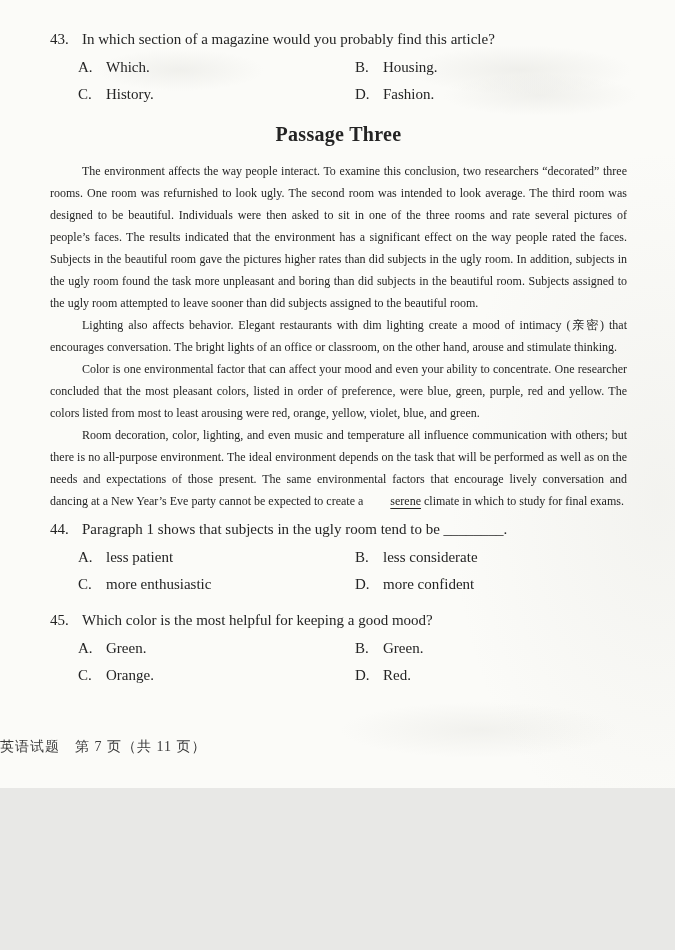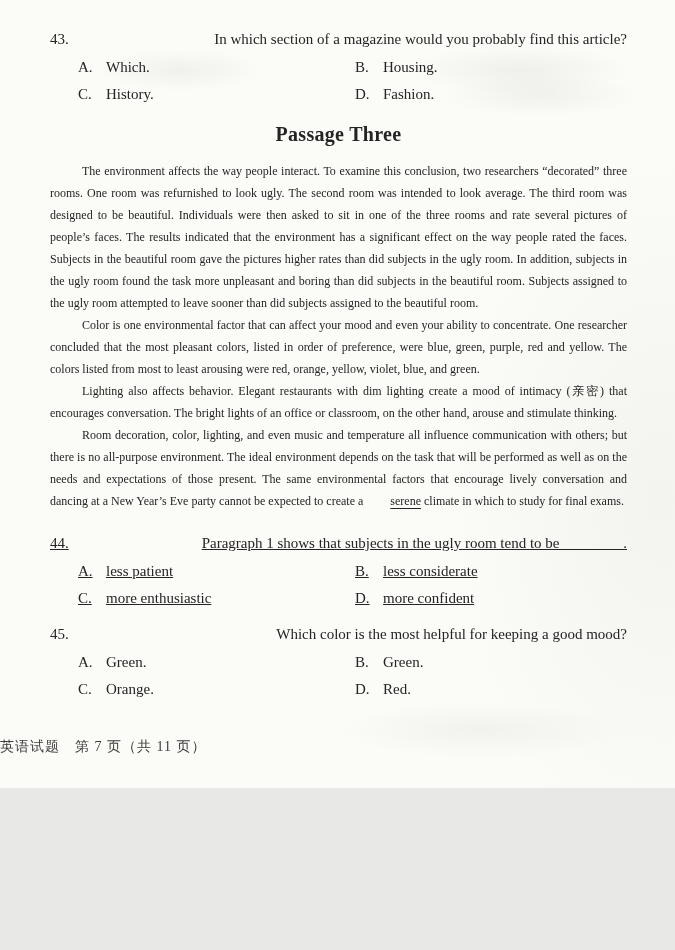--- a/index.html
+++ b/index.html
@@ -35,21 +35,20 @@
     display: flex;
     align-items: baseline;
     font-size: 15px;
     line-height: 22px;
   }
   .q-number {
     flex: 0 0 32px;
   }
   .q-text {
     flex: 1;
-    text-align: right;
   }
   .options {
     display: grid;
     grid-template-columns: 277px 1fr;
     margin-left: 28px;
     margin-top: 7px;
     row-gap: 6px;
     font-size: 15px;
     line-height: 21px;
   }
@@ -79,22 +78,21 @@
     text-underline-offset: 3px;
     margin-left: 24px;
   }
   .q-block {
     margin-top: 14px;
   }
   .q-block-first {
     margin-top: 0;
   }
   .q44 {
-    margin-top: 20px;
-    text-decoration: underline;
+    margin-top: 6px;
   }
   .footer {
     position: absolute;
     left: 0;
     right: 0;
     bottom: 32px;
     text-align: left;
     font-size: 14px;
     color: #3a3a3a;
     letter-spacing: 1px;
@@ -128,22 +126,22 @@
         <div class="option">
           <span class="opt-label">D.</span>
           <span>Fashion.</span>
         </div>
       </div>
     </div>
 
     <div class="passage">
       <div class="passage-title">Passage Three</div>
       <p>The environment affects the way people interact. To examine this conclusion, two researchers “decorated” three rooms. One room was refurnished to look ugly. The second room was intended to look average. The third room was designed to be beautiful. Individuals were then asked to sit in one of the three rooms and rate several pictures of people’s faces. The results indicated that the environment has a significant effect on the way people rated the faces. Subjects in the beautiful room gave the pictures higher rates than did subjects in the ugly room. In addition, subjects in the ugly room found the task more unpleasant and boring than did subjects in the beautiful room. Subjects assigned to the ugly room attempted to leave sooner than did subjects assigned to the beautiful room.</p>
+      <p>Lighting also affects behavior. Elegant restaurants with dim lighting create a mood of intimacy (亲密) that encourages conversation. The bright lights of an office or classroom, on the other hand, arouse and stimulate thinking.</p>
       <p>Color is one environmental factor that can affect your mood and even your ability to concentrate. One researcher concluded that the most pleasant colors, listed in order of preference, were blue, green, purple, red and yellow. The colors listed from most to least arousing were red, orange, yellow, violet, blue, and green.</p>
-      <p>Lighting also affects behavior. Elegant restaurants with dim lighting create a mood of intimacy (亲密) that encourages conversation. The bright lights of an office or classroom, on the other hand, arouse and stimulate thinking.</p>
       <p><span>Room decoration, color, lighting, and even music and temperature all influence communication with others; but there is no all-purpose environment. The ideal environment depends on the task that will be performed as well as on the needs and expectations of those present. The same environmental factors that encourage lively conversation and dancing at a New Year’s Eve party cannot be expected to create a </span><span class="u-word">serene</span><span> climate in which to study for final exams.</span></p>
     </div>
 
     <div class="q-block q44">
       <div class="question">
         <span class="q-number">44.</span>
         <span class="q-text">Paragraph 1 shows that subjects in the ugly room tend to be ________.</span>
       </div>
       <div class="options">
         <div class="option">

